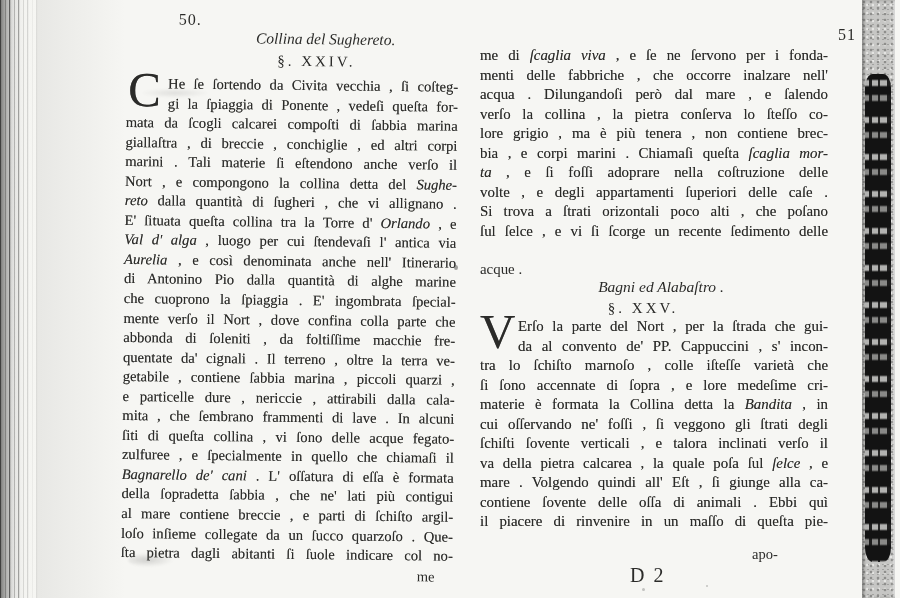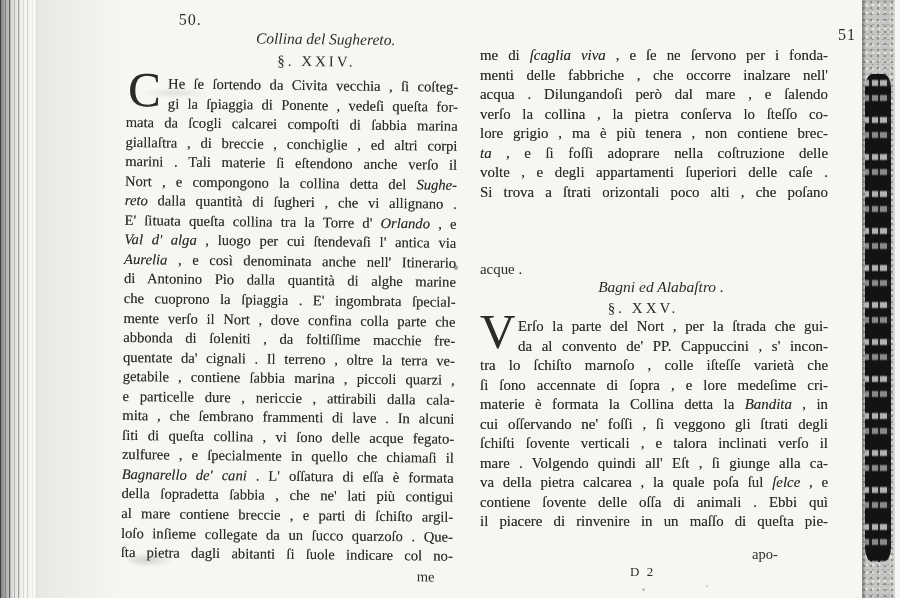--- a/index.html
+++ b/index.html
@@ -78,21 +78,21 @@
   }
   .rp-num{top:2px;left:312px;}
   .rp-lines1{top:22px;left:0;width:348px;}
   .rp-last1{top:236px;left:0;width:348px;height:19.55px;line-height:19.55px;}
   .rp-sub{top:254px;left:7px;width:348px;}
   .rp-sec{top:276px;left:-11px;width:348px;}
   .rp-lines2{top:293px;left:0;width:348px;}
   .rp-lines2 .tl:nth-child(1),
   .rp-lines2 .tl:nth-child(2){padding-left:38px;}
   .rp-cap{top:283px;left:0;}
-  .rp-sig{top:540px;left:150px;font-size:13px;letter-spacing:2px;}
+  .rp-sig{top:540px;left:150px;font-size:20px;letter-spacing:2px;}
   .rp-catch{top:522px;left:272px;}
   
   .smudge{position:absolute;border-radius:50%;filter:blur(1px);}
   .smudge-a{left:128px;top:553px;width:46px;height:14px;opacity:.5;
     background:radial-gradient(ellipse at 40% 50%, rgba(110,110,108,.55), rgba(110,110,108,0) 70%);}
   .smudge-b{left:140px;top:88px;width:70px;height:10px;opacity:.14;
     background:radial-gradient(ellipse, #555, transparent 70%);}
   .speck{position:absolute;border-radius:50%;background:#4a4a48;}
   .speck-a{left:454px;top:265px;width:4px;height:5px;opacity:.5;}
   .speck-b{left:642px;top:588px;width:3px;height:3px;opacity:.3;}
@@ -142,38 +142,40 @@
   </div>
 
   <div class="rp-content">
     <div class="abs rp-num pagenum">51</div>
     <div class="abs rp-lines1">
         <div class="tl"><span>me di </span><i>ſcaglia viva</i><span> , e ſe ne ſervono per i fonda-</span></div>
         <div class="tl"><span>menti delle fabbriche , che occorre inalzare nell'</span></div>
         <div class="tl"><span>acqua . Dilungandoſi però dal mare , e ſalendo</span></div>
         <div class="tl"><span>verſo la collina , la pietra conſerva lo ſteſſo co-</span></div>
         <div class="tl"><span>lore grigio , ma è più tenera , non contiene brec-</span></div>
+        <div class="tl"><span>bia , e corpi marini . Chiamaſi queſta </span><i>ſcaglia mor-</i><span></span></div>
         <div class="tl"><span></span><i>ta</i><span> , e ſi foſſi adoprare nella coſtruzione delle</span></div>
         <div class="tl"><span>volte , e degli appartamenti ſuperiori delle caſe .</span></div>
         <div class="tl"><span>Si trova a ſtrati orizontali poco alti , che poſano</span></div>
+        <div class="tl"><span>ſul ſelce , e vi ſi ſcorge un recente ſedimento delle</span></div>
       </div>
     <div class="abs rp-sub sub-heading">Bagni ed Alabaſtro .</div>
     <div class="abs rp-last1">acque .</div>
     <div class="abs rp-sec sec-heading">§. XXV.</div>
     <span class="dropcap rp-cap">V</span>
     <div class="abs rp-lines2">
         <div class="tl"><span>Erſo la parte del Nort , per la ſtrada che gui-</span></div>
         <div class="tl"><span>da al convento de' PP. Cappuccini , s' incon-</span></div>
         <div class="tl"><span>tra lo ſchiſto marnoſo , colle iſteſſe varietà che</span></div>
         <div class="tl"><span>ſi ſono accennate di ſopra , e lore medeſime cri-</span></div>
         <div class="tl"><span>materie è formata la Collina detta la </span><i>Bandita</i><span> , in</span></div>
         <div class="tl"><span>cui oſſervando ne' foſſi , ſi veggono gli ſtrati degli</span></div>
         <div class="tl"><span>ſchiſti ſovente verticali , e talora inclinati verſo il</span></div>
+        <div class="tl"><span>va della pietra calcarea , la quale poſa ſul </span><i>ſelce</i><span> , e</span></div>
         <div class="tl"><span>mare . Volgendo quindi all' Eſt , ſi giunge alla ca-</span></div>
-        <div class="tl"><span>va della pietra calcarea , la quale poſa ſul </span><i>ſelce</i><span> , e</span></div>
         <div class="tl"><span>contiene ſovente delle oſſa di animali . Ebbi quì</span></div>
         <div class="tl"><span>il piacere di rinvenire in un maſſo di queſta pie-</span></div>
       </div>
     <div class="abs rp-sig">D 2</div>
     <div class="abs rp-catch catchword">apo-</div>
   </div>
 
   <div class="smudge smudge-a"></div>
   <div class="smudge smudge-b"></div>
   <div class="speck speck-a"></div>

